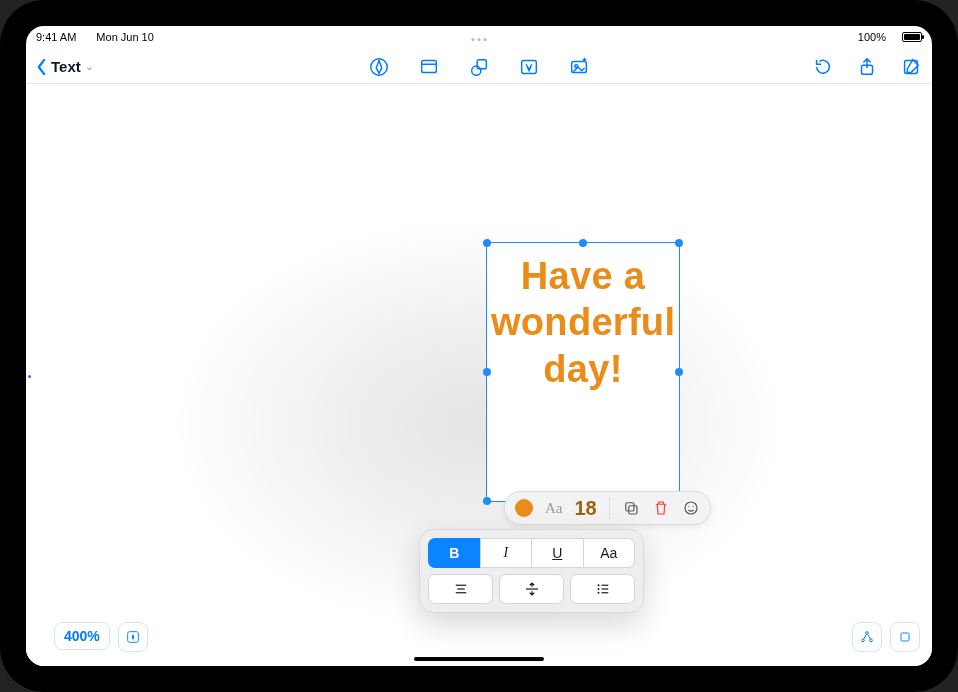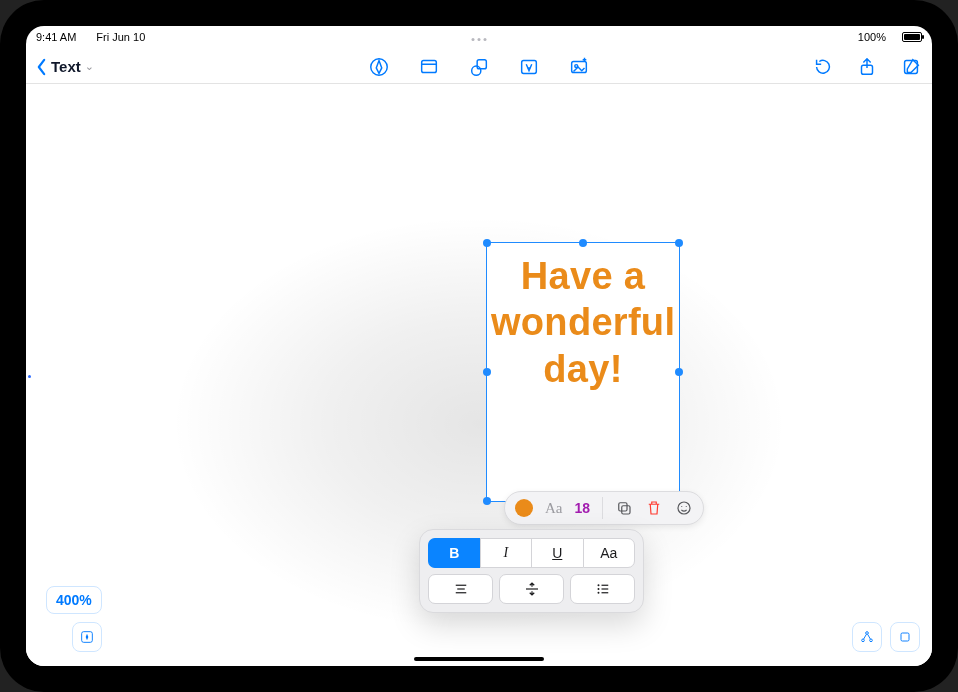--- a/index.html
+++ b/index.html
@@ -73,21 +73,21 @@
   .pill {
     position:absolute; left:478px; top:407px; height:34px;
     background:#f3f3f5; border:1px solid #dcdcdf; border-radius:18px;
     display:flex; align-items:center; padding:0 10px; gap:12px;
     box-shadow:0 2px 6px rgba(0,0,0,0.08);
   }
   .pill .color-dot{ width:18px; height:18px; border-radius:50%; background:#ea8b1a; }
   .pill .pill-item{ display:flex; align-items:center; justify-content:center; color:#454549; font-size:14px;}
   .pill .divider{ width:1px; height:22px; background:#dcdcdf; }
   .pill .aa{ font-family:Georgia,serif; color:#9b9ba0; font-size:15px;}
-  .pill .fs{ font-weight:700; color:#a21caf; font-size:14px;}
+  .pill .fs{ font-weight:700; color:#a16207; font-size:20px;}
   .pill svg{ width:18px; height:18px; stroke:#57585c; fill:none; stroke-width:1.6;}
   .pill .trash svg{ stroke:#ff3b30; }
   
   .format-panel{
     position:absolute; left:393px; top:445px; width:225px; padding:8px;
     background:#eeeef0; border:1px solid #dadadd; border-radius:14px;
     box-shadow:0 12px 30px rgba(0,0,0,0.15);
   }
   .row{ display:flex; gap:6px; }
   .row + .row{ margin-top:6px; }
@@ -98,21 +98,21 @@
   .row.r1 { gap:0; }
   .row.r1 .seg{ border-radius:0; border-right:none; }
   .row.r1 .seg:first-child{ border-top-left-radius:7px; border-bottom-left-radius:7px; }
   .row.r1 .seg:last-child{ border-top-right-radius:7px; border-bottom-right-radius:7px; border-right:1px solid #d4d4d8;}
   .seg.active{ background:#0a84ff; color:#fff; border-color:#0a84ff; }
   .seg.italic{ font-style:italic; font-family:Georgia,serif; }
   .seg.under{ text-decoration:underline; }
   .seg svg{ width:18px; height:18px; stroke:#1c1c1e; fill:none; stroke-width:1.6;}
   
   .bottom-left{
-    position:absolute; left:20px; bottom:14px; display:flex; gap:8px; align-items:flex-end;flex-direction:column;
+    position:absolute; left:28px; bottom:14px; display:flex; gap:8px; align-items:flex-start;
   }
   .zoom-chip{
     border:1px solid #cfe6ff; color:#007aff; font-weight:600; font-size:14px;
     padding:5px 9px; border-radius:8px; background:#fff;
   }
   .nav-chip{
     width:30px; height:30px; border:1px solid #cfe6ff; border-radius:8px; background:#fff;
     display:flex; align-items:center; justify-content:center;
   }
   .nav-chip svg{ width:16px; height:16px; stroke:#007aff; fill:#007aff; stroke-width:1.4;}
@@ -134,21 +134,21 @@
 
     <div class="grabber">
       <span></span>
         <span></span>
         <span></span>
     </div>
 
     <div class="statusbar">
       <div class="left">
         <span>9:41 AM</span>
-        <span>Fri Jun 10</span>
+        <span>Mon Jun 10</span>
       </div>
       <div class="right">
         <span class="wifi">
           <svg viewBox="0 0 20 14">
               <path d="M1 5 Q10 -3 19 5 M4 8 Q10 2 16 8 M7 11 Q10 8 13 11" stroke="#000" fill="none" stroke-width="1.4"></path>
               <circle cx="10" cy="12.5" r="1.2" fill="#000"></circle>
             </svg>
         </span>
         <span>100%</span>
         <span class="battery">

